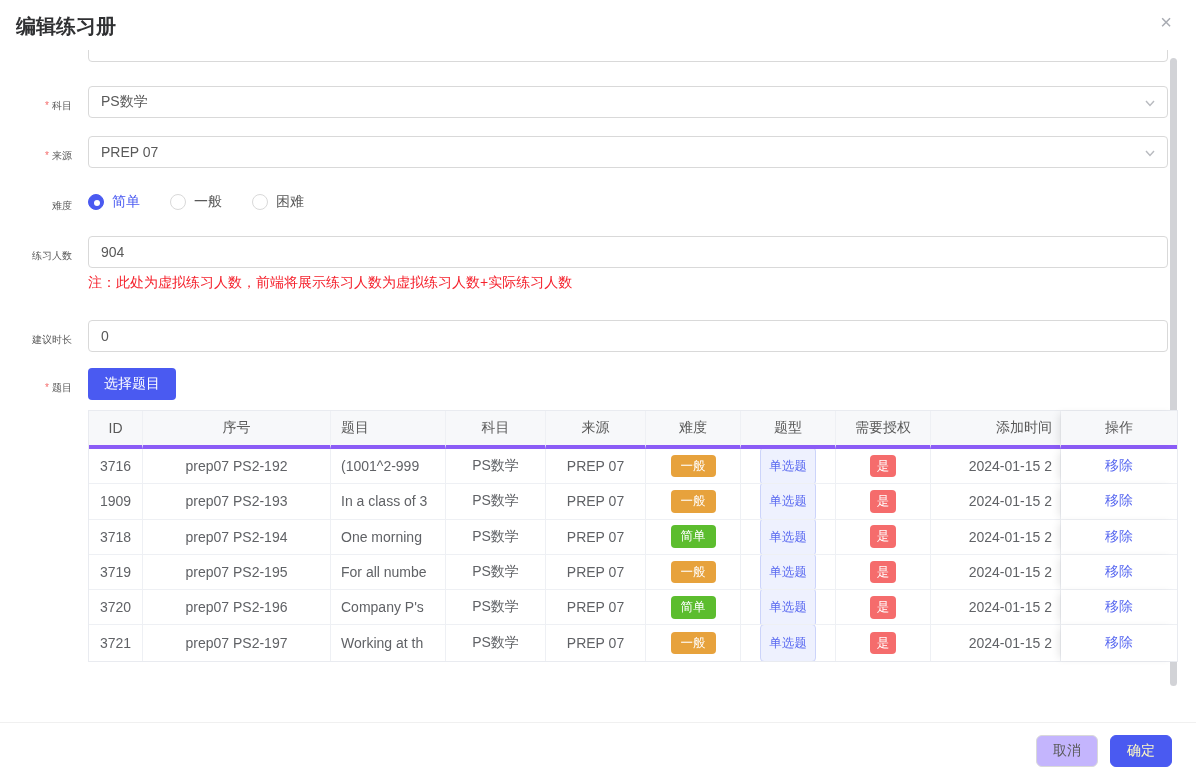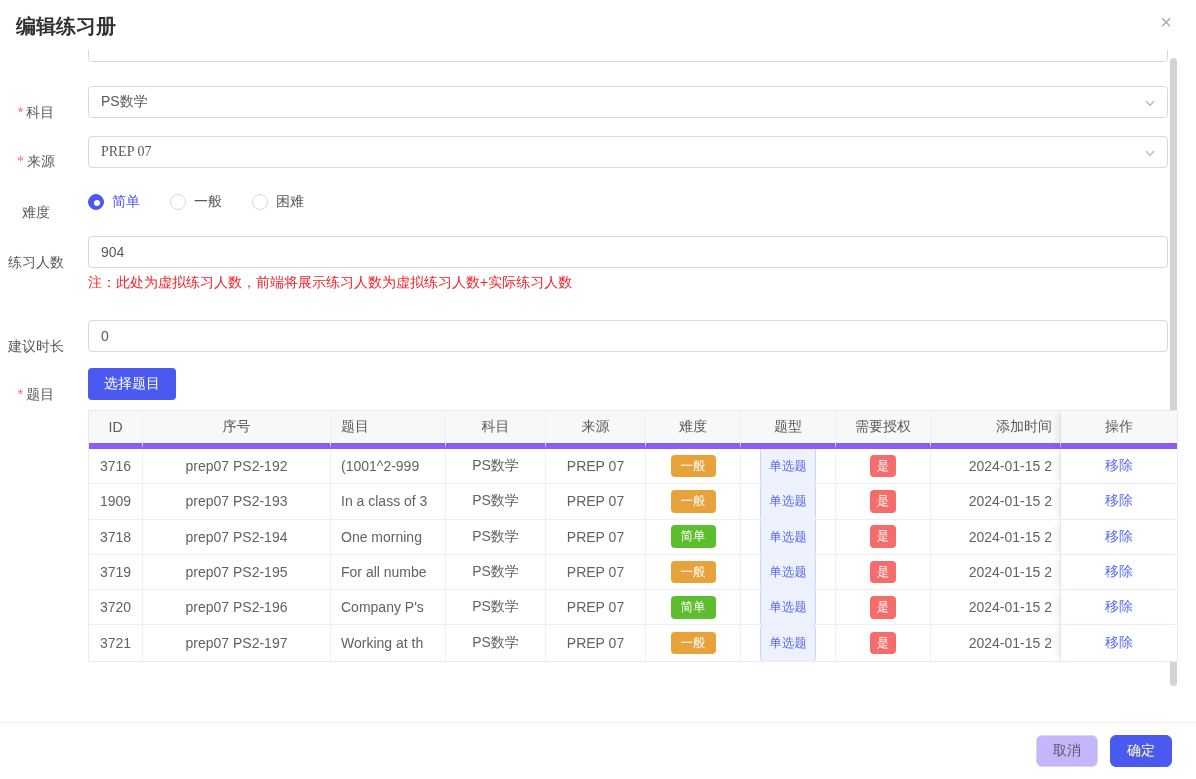--- a/index.html
+++ b/index.html
@@ -7,21 +7,21 @@
   .modal { position:relative; width:1196px; height:779px; background:#fff; overflow:hidden; }
 
   .modal-title { position:absolute; left:16px; top:13px; font-size:20px; font-weight:600; color:#303133; }
   .modal-close { position:absolute; right:16px; top:8px; font-size:20px; color:#a8abb2; line-height:28px; width:28px; text-align:center; cursor:pointer; font-weight:300; }
 
   .scroll-thumb { position:absolute; left:1170px; top:58px; width:7px; height:628px; background:#d2d3d7; border-radius:4px; z-index:1; }
 
   .modal-body { position:absolute; left:0; top:50px; width:1196px; height:672px; overflow:hidden; }
 
   .form-row { position:absolute; left:0; width:1196px; }
-  .form-label { position:absolute; left:0; top:10px; width:72px; height:32px; line-height:32px; text-align:center; font-size:14px; color:#595959; }
+  .form-label { position:absolute; left:0; top:4px; width:72px; height:32px; line-height:32px; text-align:right; font-size:10px; color:#595959; }
   .req { color:#f56c6c; margin-right:3px; }
 
   .input, .select { position:absolute; left:88px; top:0; width:1080px; height:32px; border:1px solid #d9d9d9; border-radius:4px; background:#fff; font-size:14px; color:#595959; padding:0 12px; display:flex; align-items:center; }
   input.input { display:block; line-height:30px; outline:none; font-family:inherit; }
   .select { cursor:pointer; }
   .chevron { position:absolute; right:10px; top:9px; width:14px; height:14px; }
   .chevron svg { display:block; }
 
   .partial-input { position:absolute; left:88px; top:-20px; width:1080px; height:32px; border:1px solid #d9d9d9; border-radius:4px; background:#fff; }
 
@@ -35,21 +35,21 @@
 
   .note { position:absolute; left:88px; top:224px; font-size:14px; color:#f5222d; }
 
   .btn-select { position:absolute; left:88px; top:0; height:32px; padding:7px 16px; background:#4a5af1; color:#fff; border:none; border-radius:4px; font-size:14px; cursor:pointer; font-family:inherit; }
 
   .table { position:absolute; left:88px; top:360px; width:1090px; border:1px solid #e9ebf0; background:#fff; z-index:2; font-size:14px; color:#606266; }
   .tr { display:flex; }
   .tr.head { height:38px; background:#f7f8fa; }
   .tr.body-tr { height:35.3px; background:#fff; }
   .th, .td { flex:none; display:flex; align-items:center; justify-content:center; border-right:1px solid #eef0f4; overflow:hidden; white-space:nowrap; }
-  .th { color:#595959; border-bottom:6px solid #8b5cf6; }
+  .th { color:#595959; border-bottom:4px solid #8b5cf6; }
   .td { border-bottom:1px solid #eef0f4; }
   .tr.body-tr:last-child .td { border-bottom:none; }
   .th:last-child, .td:last-child { border-right:none; }
 
   .col-id{width:54px;} .col-seq{width:188px;} .col-title{width:115px; justify-content:flex-start; padding-left:10px;}
   .col-subject{width:100px;} .col-source{width:100px;} .col-diff{width:95px;} .col-qtype{width:95px;}
   .col-auth{width:95px;} .col-added{width:130px; justify-content:flex-end; padding-right:8px;}
   .col-action{width:116px; position:relative; box-shadow:-5px 0 8px -3px rgba(0,0,0,0.10); background:inherit;}
 
   .badge { display:inline-block; color:#fff; font-size:12.5px; line-height:1; padding:5px 10px; border-radius:4px; }
@@ -83,21 +83,21 @@
       <div class="select">
         <span>PS数学</span>
         <span class="chevron">
           <svg width="14" height="14" viewBox="0 0 14 14">
               <polyline points="3,5 7,9.5 11,5" fill="none" stroke="#b8babf" stroke-width="1.4"></polyline>
             </svg>
         </span>
       </div>
     </div>
 
-    <div class="form-row" style="top:86px; height:21px;font-family:Liberation Serif, serif;">
+    <div class="form-row" style="top:86px; height:21px;">
       <div class="form-label"><span class="req">*</span><span>来源</span></div>
       <div class="select">
         <span>PREP 07</span>
         <span class="chevron">
           <svg width="14" height="14" viewBox="0 0 14 14">
               <polyline points="3,5 7,9.5 11,5" fill="none" stroke="#b8babf" stroke-width="1.4"></polyline>
             </svg>
         </span>
       </div>
     </div>

